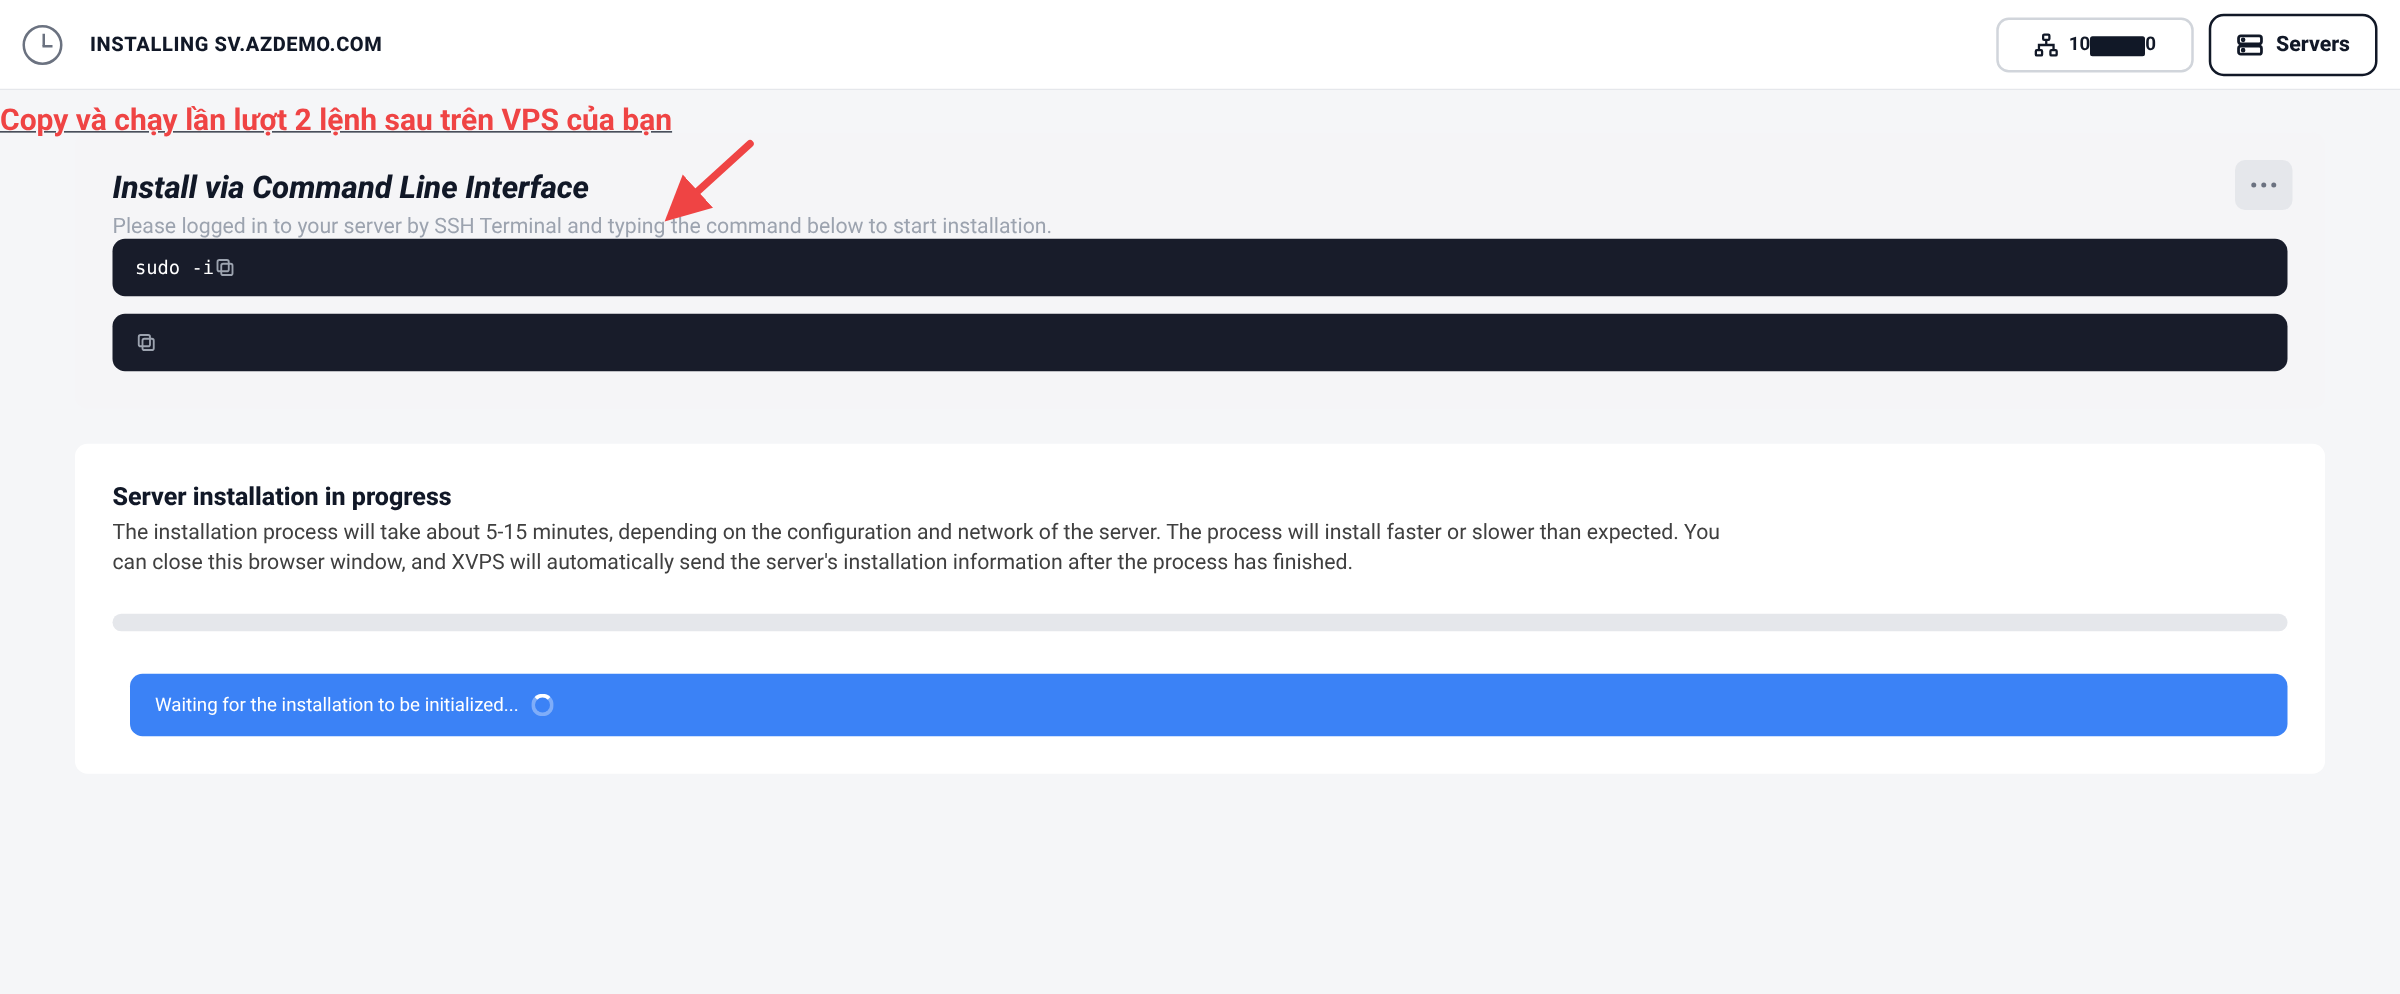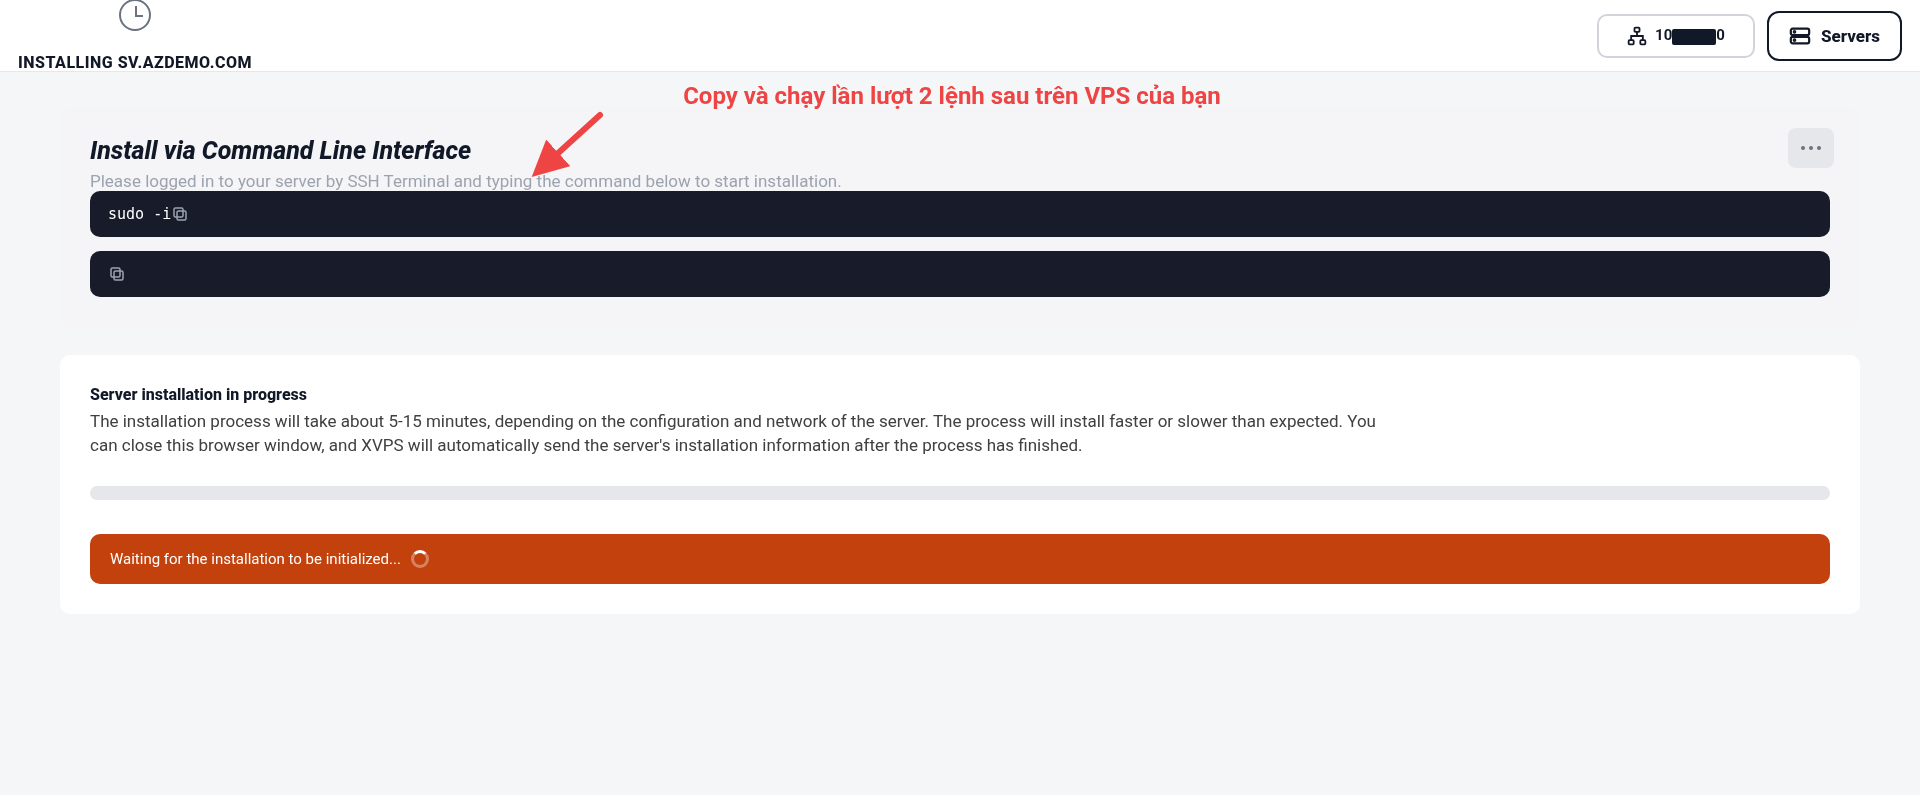--- a/index.html
+++ b/index.html
@@ -19,21 +19,20 @@
     border-bottom: 1px solid #e5e7eb;
     display: flex;
     align-items: center;
     justify-content: space-between;
     padding: 0 18px;
   }
   .header-left {
     display: flex;
     align-items: center;
     gap: 22px;
-    flex-direction: column;
   }
   .clock-icon {
     width: 32px;
     height: 32px;
     border: 2px solid #6b7280;
     border-radius: 50%;
     position: relative;
   }
   .clock-icon::before {
     content: "";
@@ -90,23 +89,24 @@
     color: #111827;
     cursor: pointer;
   }
 
   
   .annotation {
     position: absolute;
     top: 82px;
     left: 0;
     right: 16px;
-    text-align: center;
+    text-align: left;
     pointer-events: none;
     z-index: 5;
+    text-decoration: underline;
   }
   .annotation-text {
     font-size: 24px;
     font-weight: 700;
     color: #ef4444;
   }
   .annotation-arrow {
     position: absolute;
     left: 530px;
     top: 110px;
@@ -135,21 +135,21 @@
     font-weight: 800;
     color: #111827;
     margin-bottom: 6px;
     font-style: italic;
   }
   .card .sub {
     font-size: 17px;
     color: #9ca3af;
   }
   .card-white h2 {
-    font-size: 16px;
+    font-size: 20px;
     font-weight: 800;
     color: #111827;
     margin-bottom: 6px;
   }
   .card-white .sub {
     font-size: 17px;
     color: #404040;
     margin-bottom: 28px;
     line-height: 1.4;
     max-width: 1300px;
@@ -199,28 +199,29 @@
 
   .progress-track {
     width: 100%;
     height: 14px;
     background: #e5e7eb;
     border-radius: 8px;
     margin-bottom: 34px;
   }
 
   .status-bar {
-    background: #c2410c;
+    background: #3b82f6;
     color: #ffffff;
     border-radius: 10px;
     padding: 16px 20px;
     font-size: 15px;
     display: flex;
     align-items: center;
     gap: 10px;
+    margin-left: 14px;
   }
 
   .spinner {
     width: 18px;
     height: 18px;
     border: 3px solid rgba(255,255,255,0.35);
     border-top-color: #ffffff;
     border-radius: 50%;
     animation: spin 1s linear infinite;
   }

